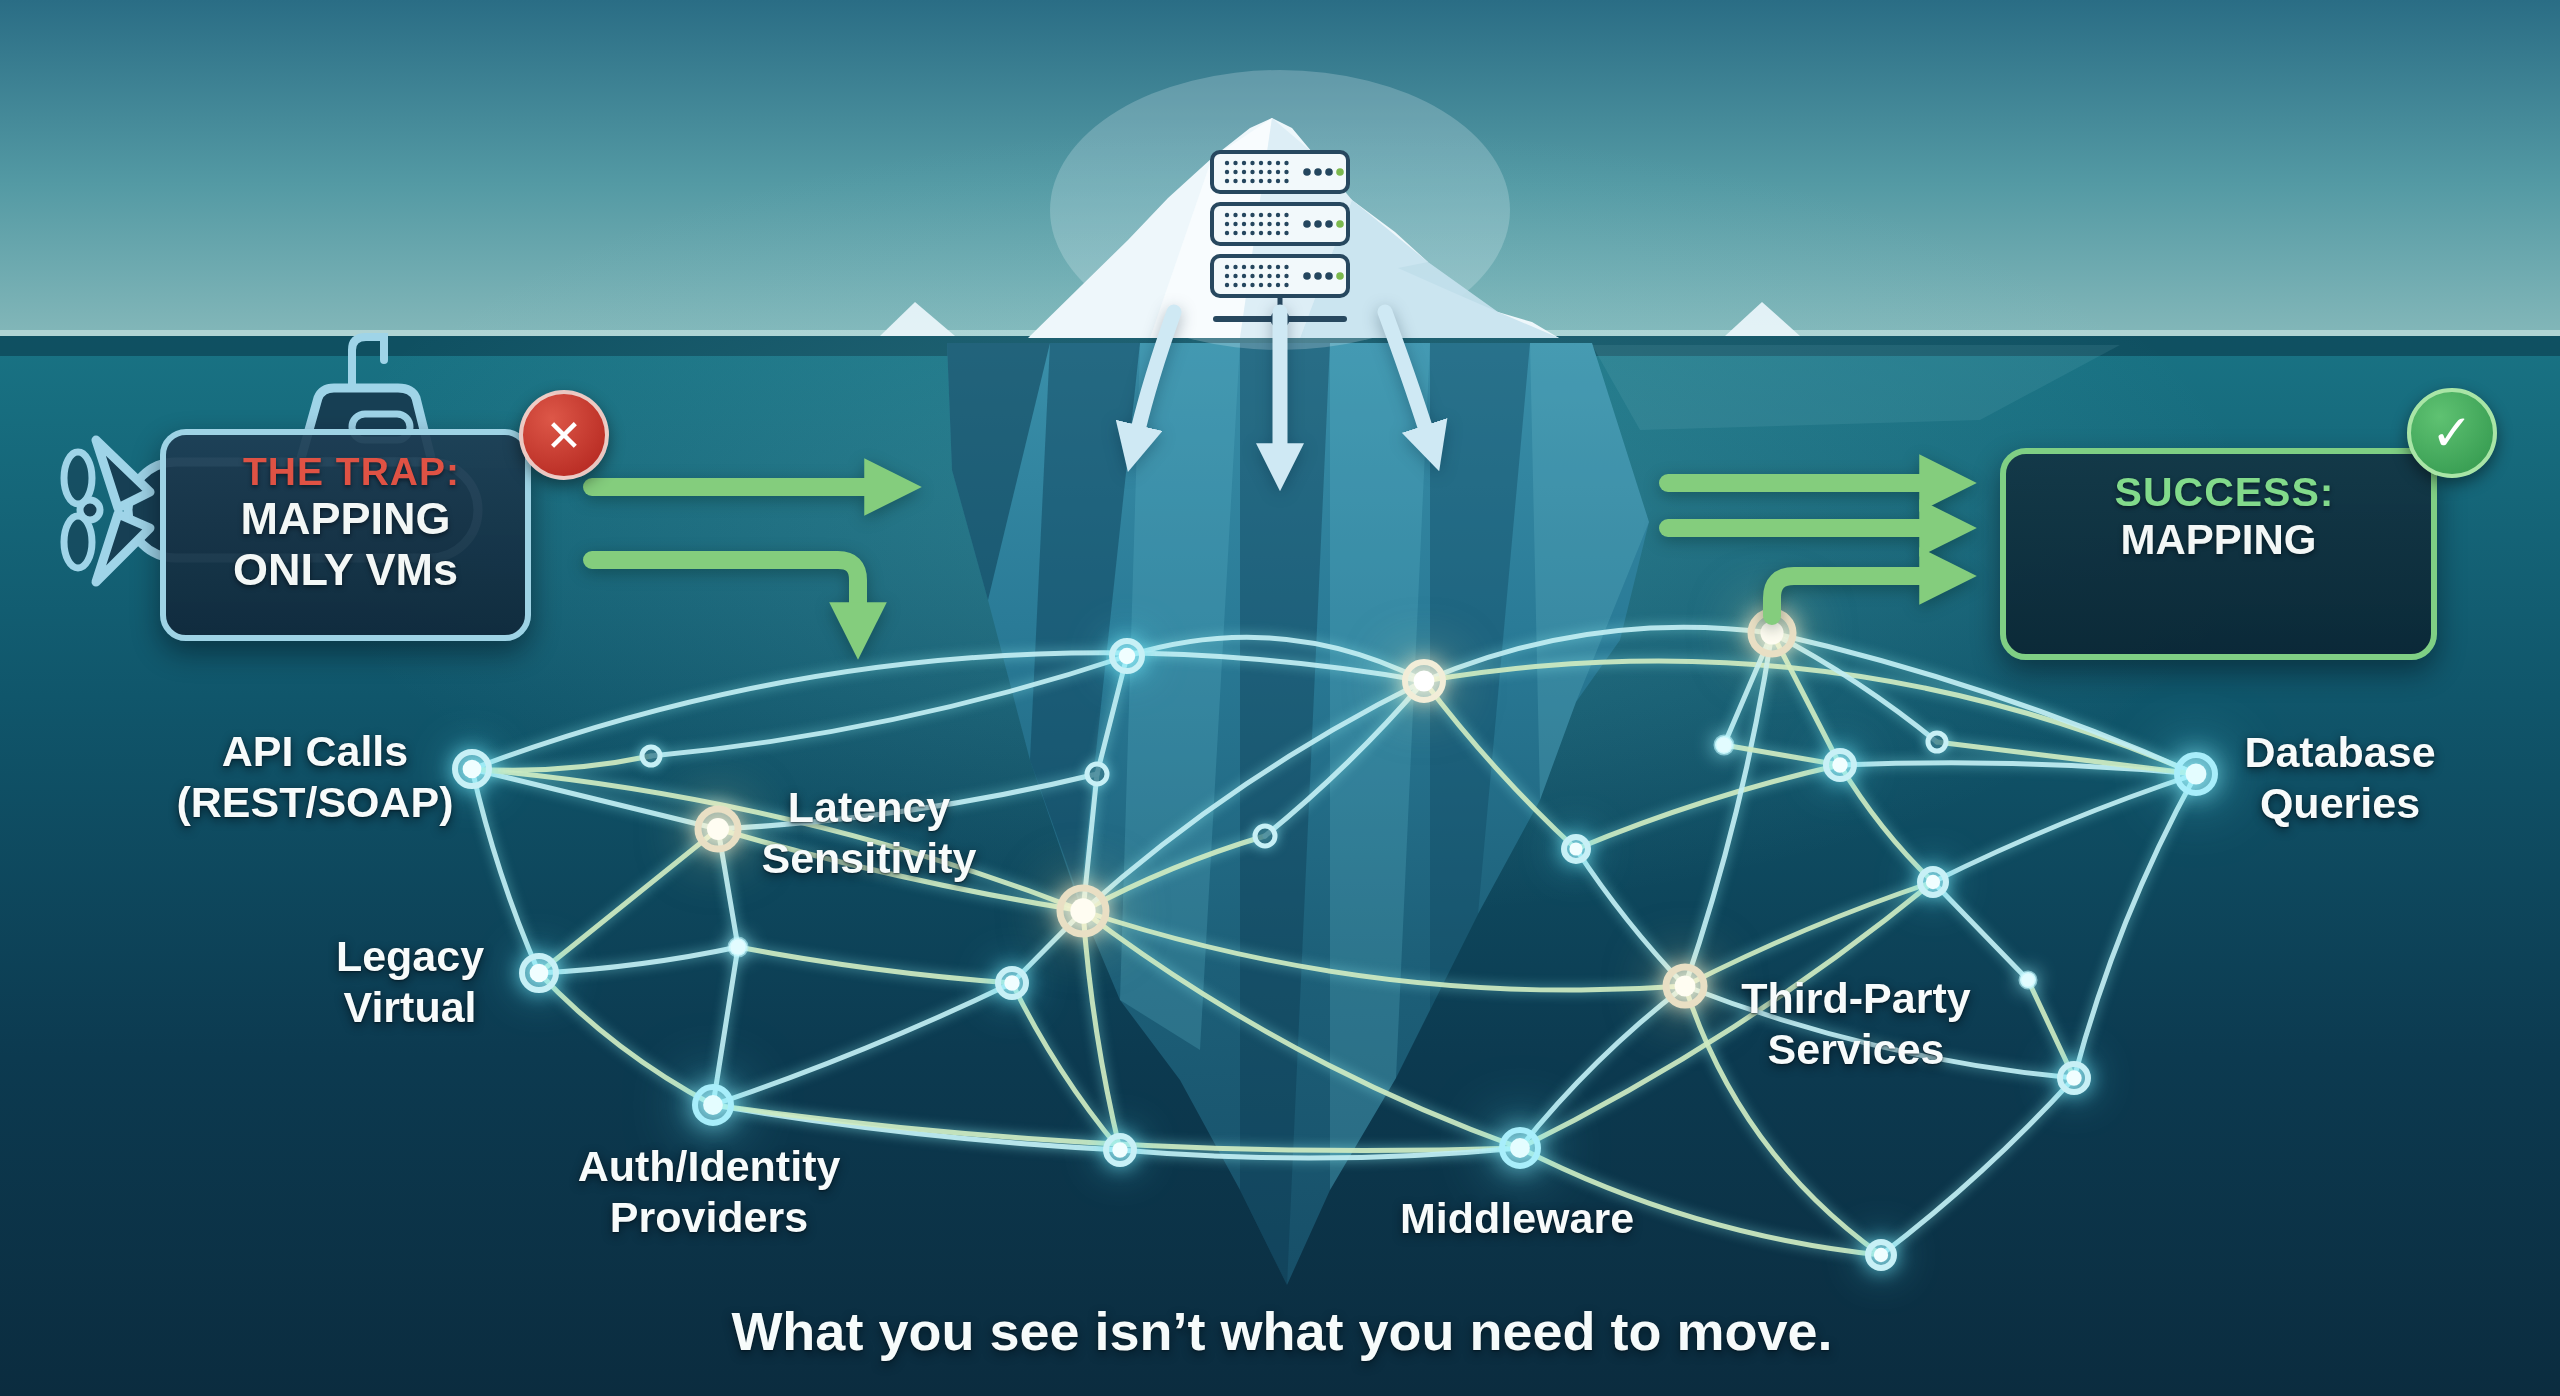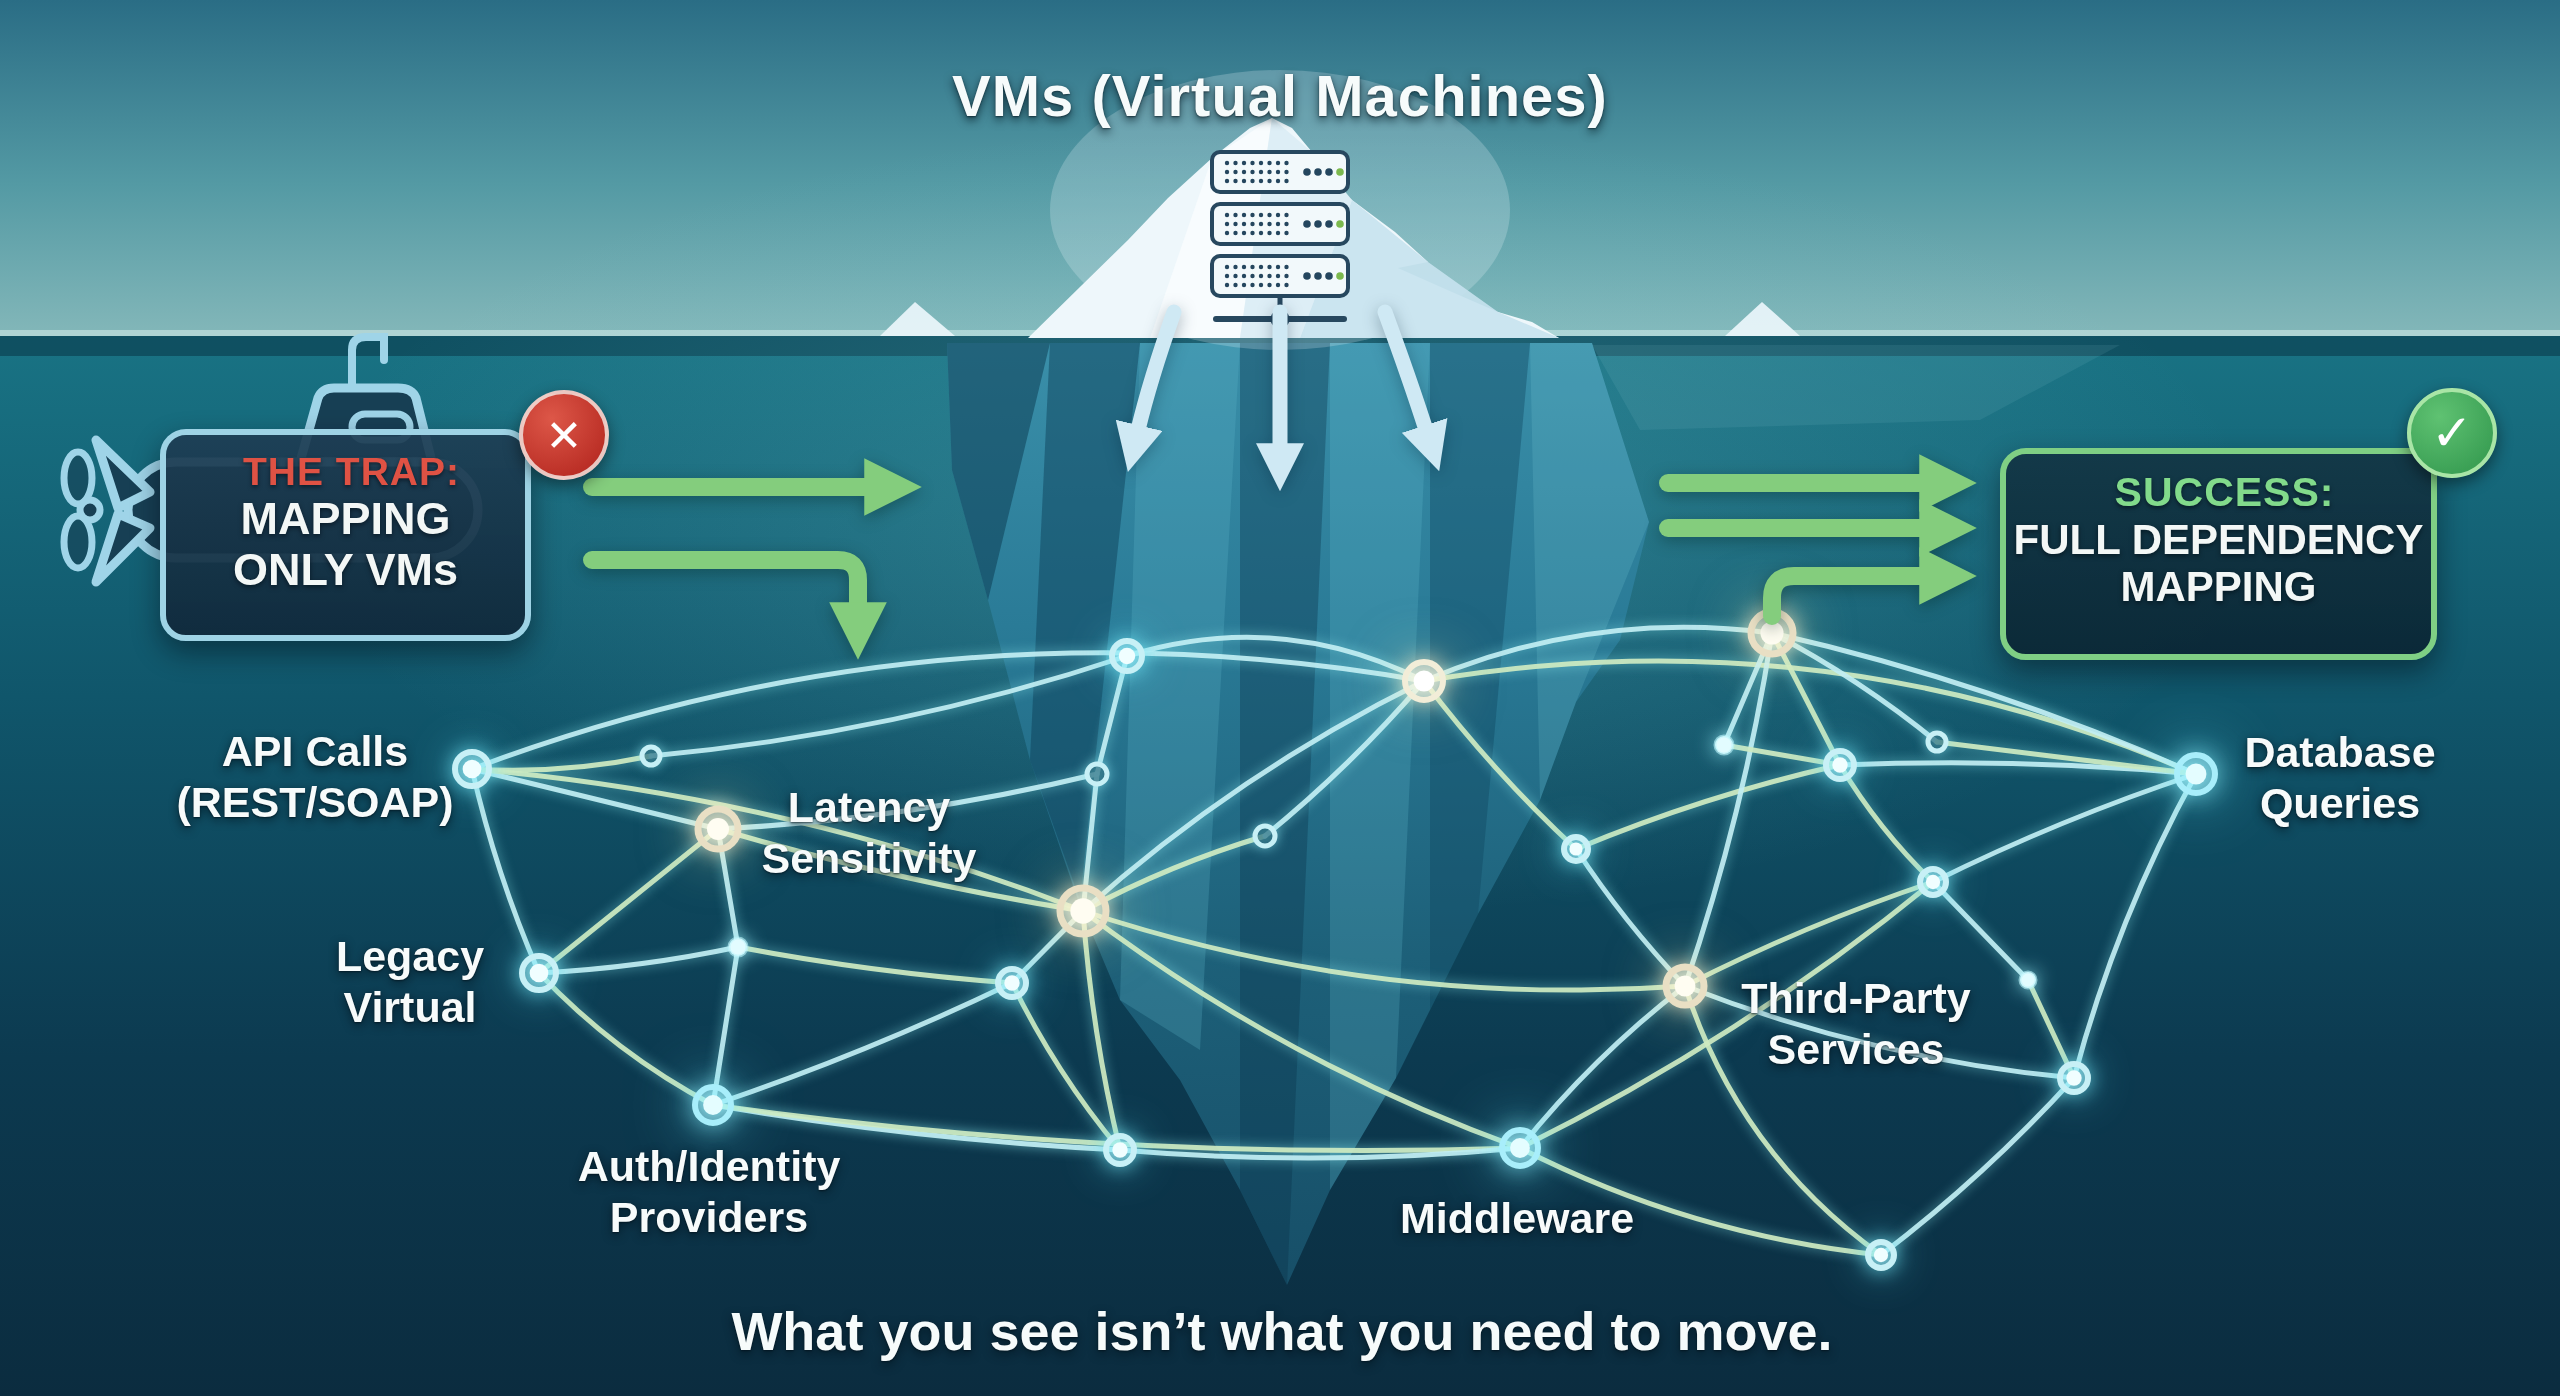--- a/index.html
+++ b/index.html
@@ -403,21 +403,20 @@
       <rect x="352" y="414" width="58" height="26" rx="13" fill="none" stroke="#9fd4e8" stroke-width="7"></rect>
       <rect x="128" y="462" width="350" height="96" rx="48" class="sub-stroke"></rect>
       <path class="sub-stroke" d="M150,492 L96,440 L118,508 Z"></path>
       <path class="sub-stroke" d="M150,528 L96,582 L118,514 Z"></path>
       <ellipse cx="78" cy="478" rx="14" ry="26" fill="rgba(23,63,84,0.6)" stroke="#9fd4e8" stroke-width="7"></ellipse>
       <ellipse cx="78" cy="542" rx="14" ry="26" fill="rgba(23,63,84,0.6)" stroke="#9fd4e8" stroke-width="7"></ellipse>
       <circle cx="90" cy="510" r="10" fill="#173f54" stroke="#9fd4e8" stroke-width="7"></circle>
     </g>
   </svg>
 
-  <div class="overlay page-title">VMs (Virtual Machines)</div>
   <div class="overlay caption">What you see isn’t what you need to move.</div>
   <div id="labels">
       <div class="node-label" style="left: 291px; top: 777px; margin-left: 24px;">
         <div>API Calls</div>
         <div>(REST/SOAP)</div>
       </div>
       <div class="node-label" style="left: 869px; top: 833px;">
         <div>Latency</div>
         <div>Sensitivity</div>
       </div>
@@ -444,18 +443,17 @@
 
   <div class="callout trap-box">
     <div class="box-heading">THE TRAP:</div>
     <div class="box-line">MAPPING</div>
     <div class="box-line">ONLY VMs</div>
   </div>
   <div class="badge badge-red">✕</div>
 
   <div class="callout success-box">
     <div class="box-heading">SUCCESS:</div>
-    <div class="box-line">FULL DEPENDENCY</div>
     <div class="box-line">MAPPING</div>
   </div>
   <div class="badge badge-green">✓</div>
 
 </div>
 
 </body></html>

